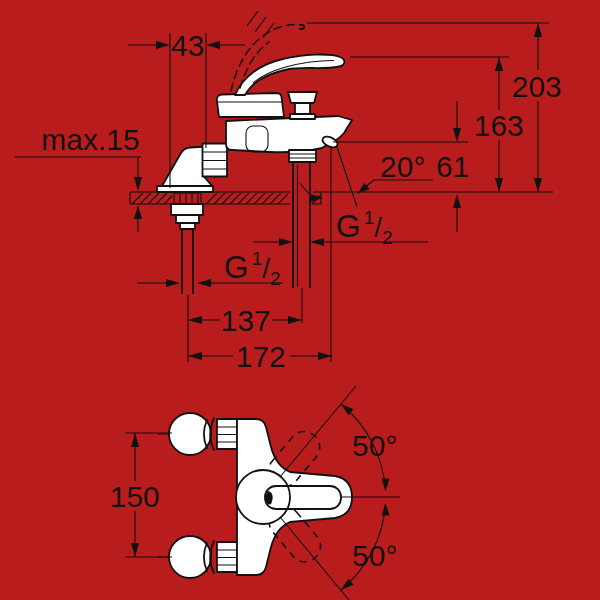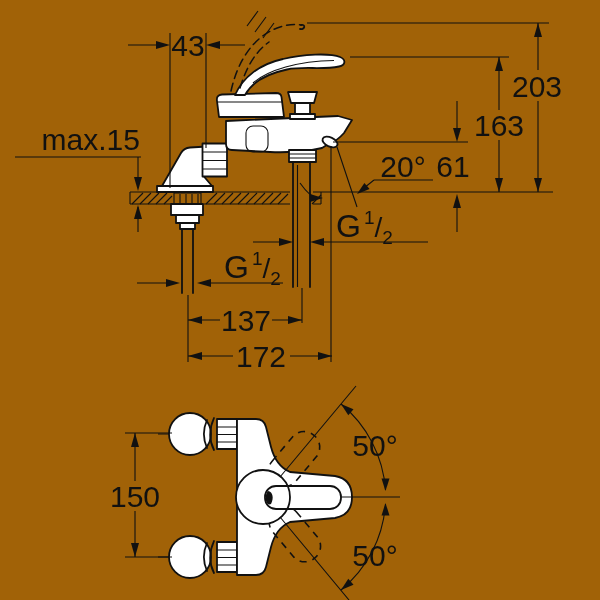--- a/index.html
+++ b/index.html
@@ -1,16 +1,16 @@
 <!DOCTYPE html>
 <html><head>
 <meta charset="utf-8">
 <style>
   html,body{margin:0;padding:0;background:#ffffff;}
-  .stage{width:600px;height:600px;position:relative;background:#a16207;overflow:hidden;}
+  .stage{width:600px;height:600px;position:relative;background:#b91c1c;overflow:hidden;}
   svg{display:block;}
   text{font-family:"Liberation Sans", sans-serif; fill:#111; }
   .dim-text{font-size:30px;}
   .art{stroke:#111;stroke-width:1.8;fill:none;stroke-linejoin:round;stroke-linecap:round;}
   .artfill{stroke:#111;stroke-width:1.8;fill:#fff;stroke-linejoin:round;}
   .thin{stroke:#111;stroke-width:1.1;fill:none;}
   .dash{stroke:#111;stroke-width:1.5;fill:none;stroke-dasharray:8 5;stroke-linecap:round;}
   .dashcap{stroke:#111;stroke-width:1.6;fill:none;stroke-dasharray:7 6;}
   .arrow{fill:#111;stroke:none;}
 </style>

